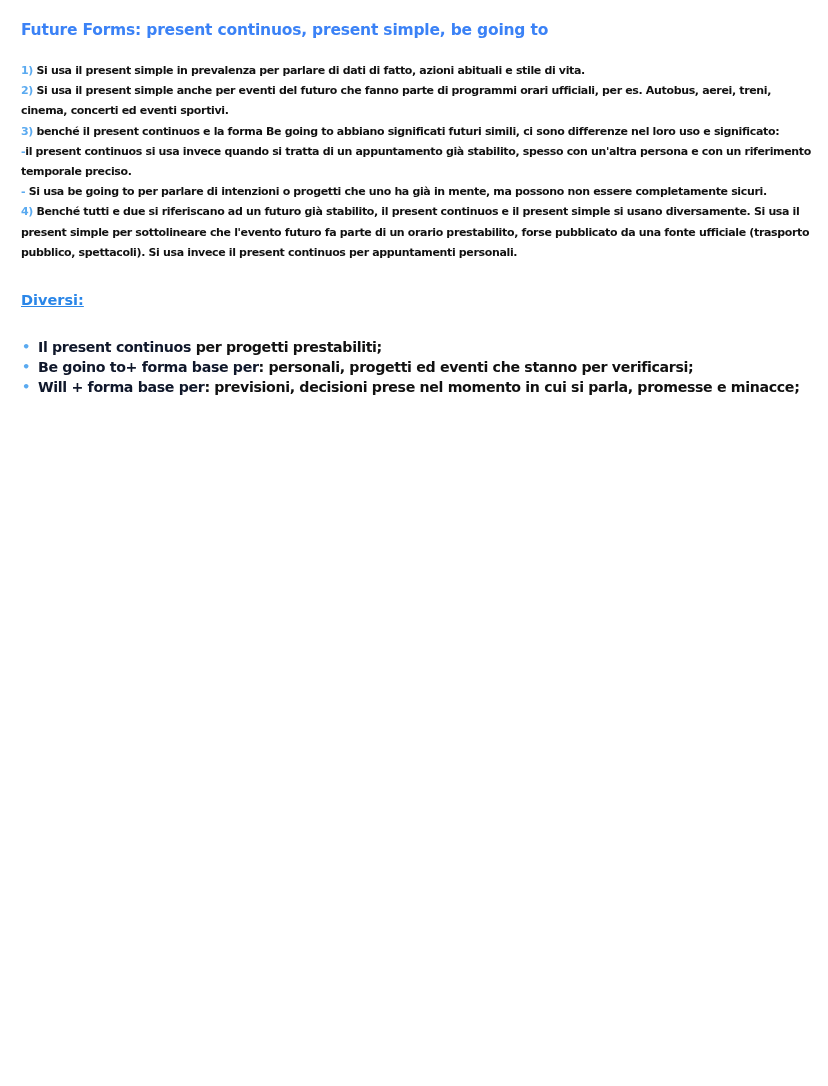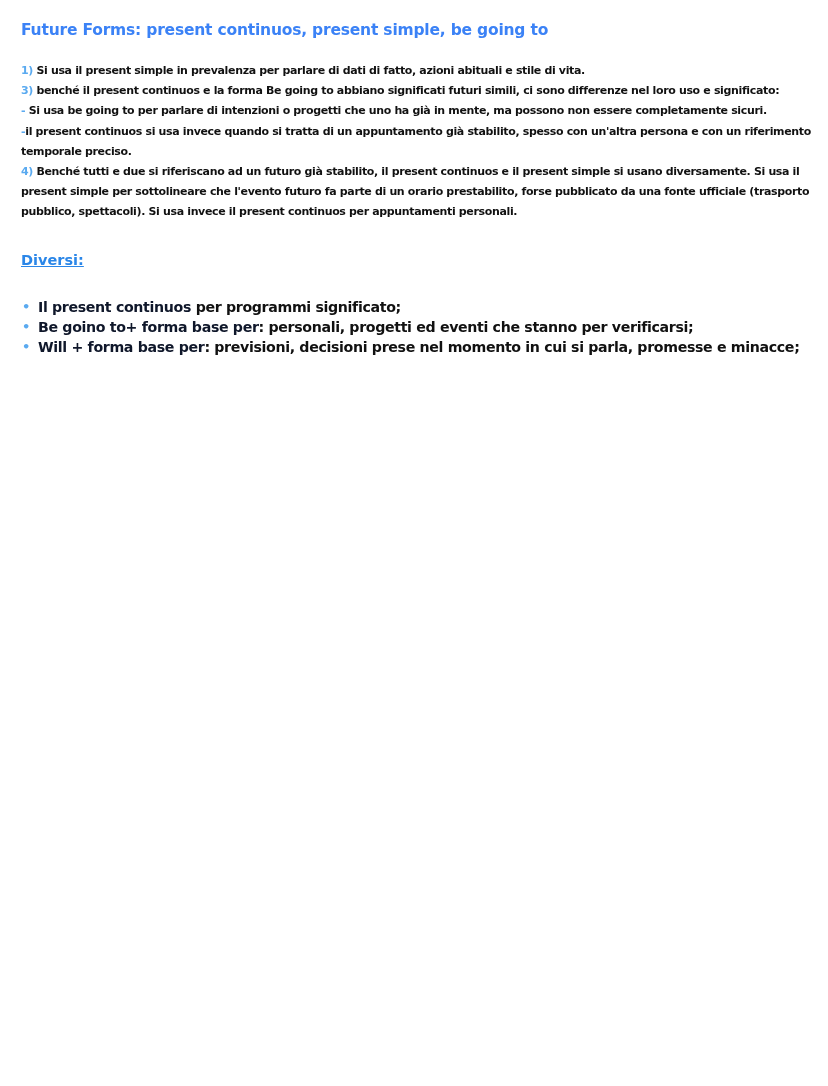--- a/index.html
+++ b/index.html
@@ -39,30 +39,31 @@
 </head>
 <body>
 
 <div class="page">
   <h1 class="title">Future Forms: present continuos, present simple, be going to</h1>
 
   <div class="gap1"></div>
 
   <div>
     <p class="para"><span class="num">1)</span><span> Si usa il present simple in prevalenza per parlare di dati di fatto, azioni abituali e stile di vita.</span></p>
+    <p class="para"><span class="num">2)</span><span> Si usa il present simple anche per eventi del futuro che fanno parte di programmi orari ufficiali, per es. Autobus, aerei, treni, cinema, concerti ed eventi sportivi.</span></p>
     <p class="para"><span class="num">3)</span><span> benché il present continuos e la forma Be going to abbiano significati futuri simili, ci sono differenze nel loro uso e significato:</span></p>
+    <p class="para"><span class="dash">-</span><span>il present continuos si usa invece quando si tratta di un appuntamento già stabilito, spesso con un'altra persona e con un riferimento temporale preciso.</span></p>
     <p class="para"><span class="dash">-</span><span> Si usa be going to per parlare di intenzioni o progetti che uno ha già in mente, ma possono non essere completamente sicuri.</span></p>
-    <p class="para"><span class="dash">-</span><span>il present continuos si usa invece quando si tratta di un appuntamento già stabilito, spesso con un'altra persona e con un riferimento temporale preciso.</span></p>
     <p class="para"><span class="num">4)</span><span> Benché tutti e due si riferiscano ad un futuro già stabilito, il present continuos e il present simple si usano diversamente. Si usa il present simple per sottolineare che l'evento futuro fa parte di un orario prestabilito, forse pubblicato da una fonte ufficiale (trasporto pubblico, spettacoli). Si usa invece il present continuos per appuntamenti personali.</span></p>
   </div>
 
   <div class="gap2"></div>
 
   <h2 class="heading">Diversi:</h2>
 
   <div class="gap3"></div>
 
   <ul class="bullets">
-    <li><span class="bullet">•</span><span class="blue">Il present continuos</span><span> per programmi significato;</span></li>
+    <li><span class="bullet">•</span><span class="blue">Il present continuos</span><span> per progetti prestabiliti;</span></li>
     <li><span class="bullet">•</span><span class="blue">Be goino to+ forma base per</span><span>: personali, progetti ed eventi che stanno per verificarsi;</span></li>
     <li><span class="bullet">•</span><span class="blue">Will + forma base per</span><span>: previsioni, decisioni prese nel momento in cui si parla, promesse e minacce;</span></li>
   </ul>
 </div>
 
 </body></html>

